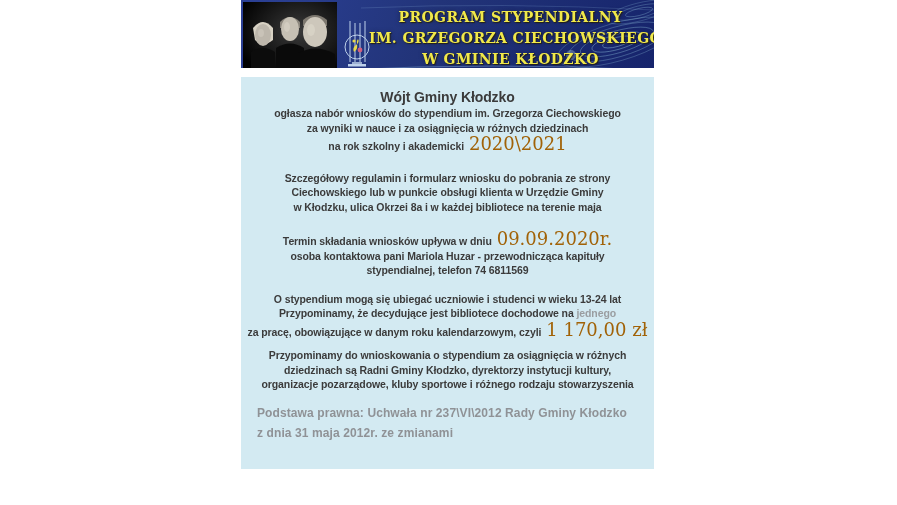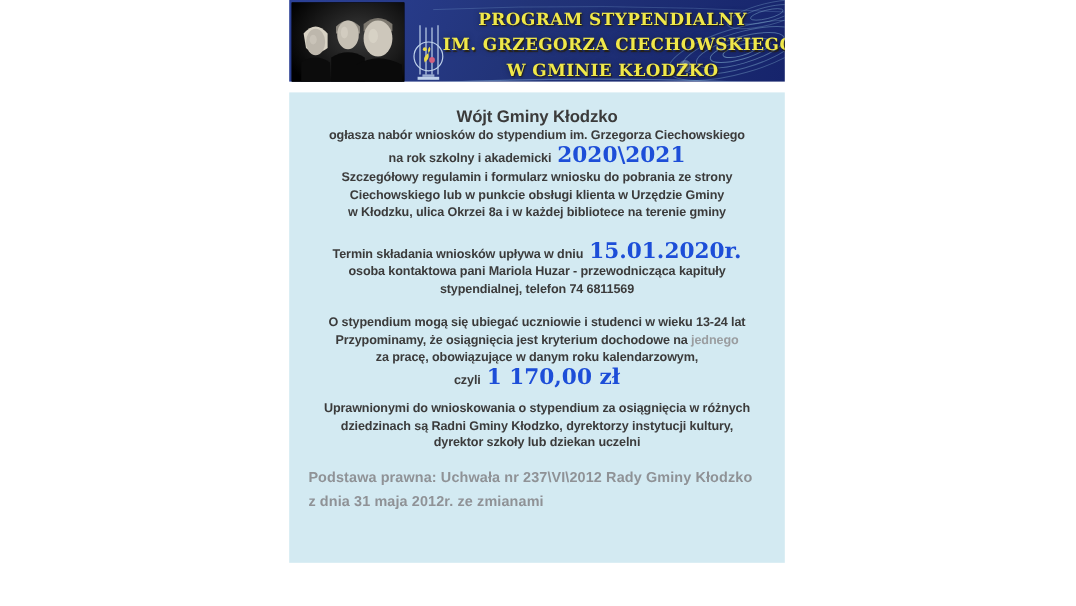--- a/index.html
+++ b/index.html
@@ -33,28 +33,28 @@
   }
   
   .bodyarea {
     position:absolute; left:0; top:77px; width:413px; height:392px;
     background:#d3eaf2; color:#3b3b3b;
     font-weight:bold; font-size:10.5px; line-height:14.5px;
     letter-spacing:-0.1px; text-align:center;
     padding:12px 6px 0 6px;
   }
   .sec-heading { font-size:14px; line-height:17px; }
-  .sec2 { margin-top:2px; }
+  .sec2 { margin-top:17px; }
   .sec3 { margin-top:16px; }
   .sec4 { margin-top:14px; }
   .sec5 { margin-top:9px; }
   .accent-red {
     font-family:"DejaVu Serif","Liberation Serif",serif;
-    font-weight:bold; font-size:18px; line-height:18px;
-    color:#1d4ed8; letter-spacing:0; margin-left:5px; white-space:nowrap;text-align:right;
+    font-weight:normal; font-size:18px; line-height:18px;
+    color:#a16207; letter-spacing:0; margin-left:5px; white-space:nowrap;text-align:right;
   }
   .accent-gray { color:#9a9da0; }
   .legal {
     margin-top:11px; text-align:left; padding-left:10px;
     color:#8f9296; font-size:12px; line-height:20px; letter-spacing:0.1px;
   }
 </style>
 </head>
 <body>
 
@@ -130,45 +130,46 @@
         <div>IM. GRZEGORZA CIECHOWSKIEGO</div>
         <div>W GMINIE KŁODZKO</div>
       </div>
     </div>
 
     <div class="bodyarea">
 
       <div class="sec1">
         <div class="sec-heading">Wójt Gminy Kłodzko</div>
         <div>ogłasza nabór wniosków do stypendium im. Grzegorza Ciechowskiego</div>
+        <div>za wyniki w nauce i za osiągnięcia w różnych dziedzinach</div>
         <div><span>na rok szkolny i akademicki</span><span class="accent-red">2020\2021</span></div>
       </div>
 
       <div class="sec2">
         <div>Szczegółowy regulamin i formularz wniosku do pobrania ze strony</div>
         <div>Ciechowskiego lub w punkcie obsługi klienta w Urzędzie Gminy</div>
-        <div>w Kłodzku, ulica Okrzei 8a i w każdej bibliotece na terenie gminy</div>
+        <div>w Kłodzku, ulica Okrzei 8a i w każdej bibliotece na terenie maja</div>
       </div>
 
       <div class="sec3">
-        <div><span>Termin składania wniosków upływa w dniu</span><span class="accent-red">15.01.2020r.</span></div>
+        <div><span>Termin składania wniosków upływa w dniu</span><span class="accent-red">09.09.2020r.</span></div>
         <div>osoba kontaktowa pani Mariola Huzar - przewodnicząca kapituły</div>
         <div>stypendialnej, telefon 74 6811569</div>
       </div>
 
       <div class="sec4">
         <div>O stypendium mogą się ubiegać uczniowie i studenci w wieku 13-24 lat</div>
-        <div><span>Przypominamy, że osiągnięcia jest kryterium dochodowe na</span> <span class="accent-gray">jednego</span></div>
+        <div><span>Przypominamy, że decydujące jest bibliotece dochodowe na</span> <span class="accent-gray">jednego</span></div>
         <div><span>za pracę, obowiązujące w danym roku kalendarzowym, czyli</span><span class="accent-red">1 170,00 zł</span></div>
       </div>
 
       <div class="sec5">
-        <div>Uprawnionymi do wnioskowania o stypendium za osiągnięcia w różnych</div>
+        <div>Przypominamy do wnioskowania o stypendium za osiągnięcia w różnych</div>
         <div>dziedzinach są Radni Gminy Kłodzko, dyrektorzy instytucji kultury,</div>
-        <div>dyrektor szkoły lub dziekan uczelni</div>
+        <div>organizacje pozarządowe, kluby sportowe i różnego rodzaju stowarzyszenia</div>
       </div>
 
       <div class="legal">
         <div>Podstawa prawna: Uchwała nr 237\VI\2012 Rady Gminy Kłodzko</div>
         <div>z dnia 31 maja 2012r. ze zmianami</div>
       </div>
 
     </div>
   </div>
 </div>

